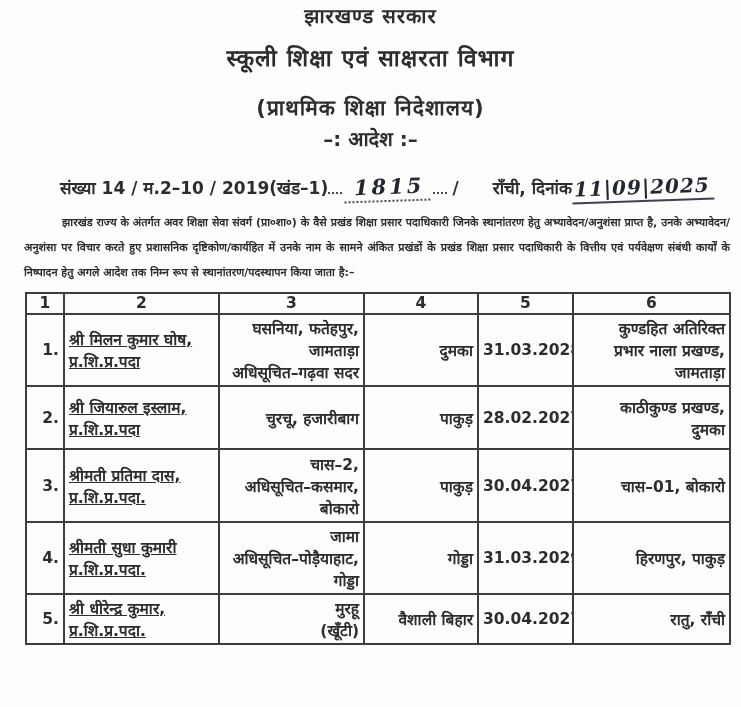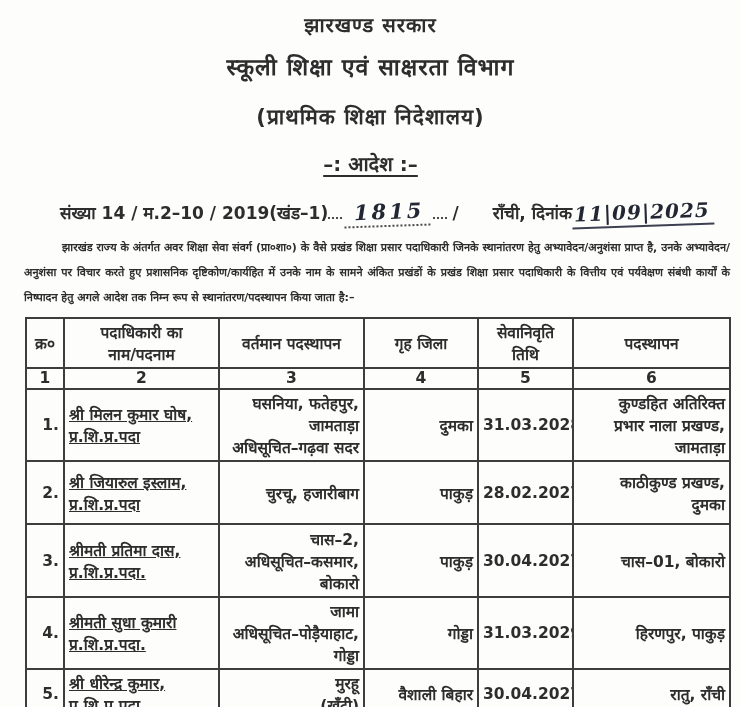--- a/index.html
+++ b/index.html
@@ -7,27 +7,27 @@
     position:relative;
     width:741px;height:707px;
     margin:0 auto;
     background:#fdfdfc;
     color:#2d2d2d;
     font-family:"DejaVu Sans","Liberation Sans",sans-serif;
     overflow:hidden;
     box-sizing:border-box;
   }
   
-  .doc-header{ text-align:center; padding-top:11px; }
+  .doc-header{ text-align:center; padding-top:2px; }
   .title-1{ font-size:20px; font-weight:700; letter-spacing:1px; }
   .title-2{ font-size:23px; font-weight:700; margin-top:12px; letter-spacing:1px; }
   .title-3{ font-size:21px; font-weight:700; margin-top:20px; letter-spacing:1px; }
   .order-heading{
-    font-size:20px; font-weight:700; margin-top:20px;
-    text-decoration:underline; text-underline-offset:4px;
+    font-size:20px; font-weight:700; margin-top:4px;
+    text-underline-offset:4px;
   }
   
   .ref-line{
     margin:22px 12px 0 60px;
     font-size:17px; font-weight:700;
     white-space:nowrap;
   }
   .hand{
     font-family:"DejaVu Serif","Liberation Serif",serif;
     font-style:italic; font-weight:700;
@@ -104,30 +104,20 @@
   <table class="order-table">
     <colgroup>
       <col style="width:38px">
         <col style="width:155px">
         <col style="width:145px">
       <col style="width:114px">
         <col style="width:95px">
         <col style="width:157px">
     </colgroup>
     <thead>
-      <tr class="head-row">
-        <th>क्र०</th>
-        <th>पदाधिकारी का
-नाम/पदनाम</th>
-        <th>वर्तमान पदस्थापन</th>
-        <th>गृह जिला</th>
-        <th>सेवानिवृति
-तिथि</th>
-        <th>पदस्थापन</th>
-      </tr>
       <tr class="num-row">
         <th>1</th>
         <th>2</th>
         <th>3</th>
         <th>4</th>
         <th>5</th>
         <th>6</th>
       </tr>
     </thead>
     <tbody>

